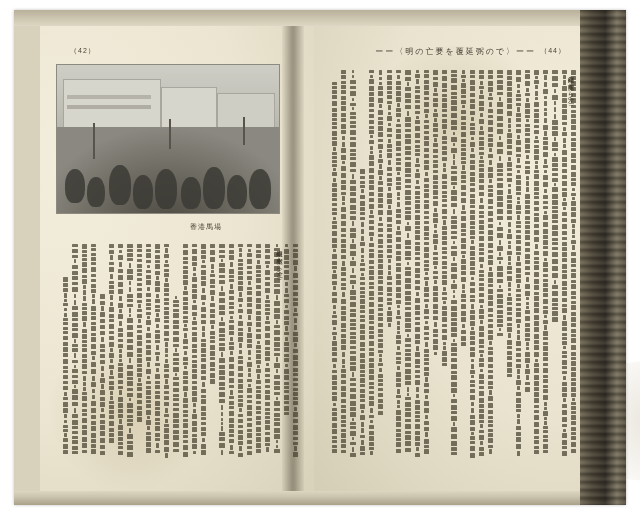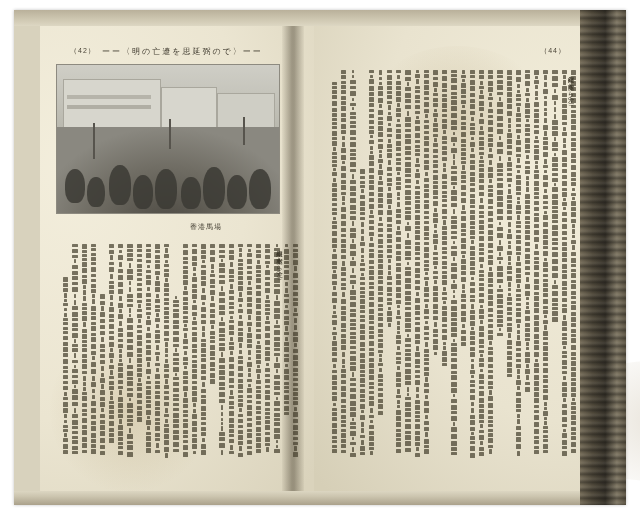--- a/index.html
+++ b/index.html
@@ -81,21 +81,20 @@
     <div class="topedge"></div>
     <div class="botedge"></div>
 
     <div class="pages">
 
       <div class="page-leaf left-leaf">
         <div class="stain s1"></div>
 
         <span class="folio" style="left:30px;top:20px;">（42）</span>
 
-        <span class="runhead" style="left:62px;top:20px;">ーー〈明の亡遼を思延弼ので〉ーー</span>
 
         <div class="photo">
           <div class="sky"></div>
           <div class="bld" style="left:6px;top:14px;width:96px;height:48px;"></div>
           <div class="bld" style="left:104px;top:22px;width:54px;height:40px;"></div>
           <div class="bld" style="left:160px;top:28px;width:56px;height:34px;background:#cfcec5;"></div>
           <div class="bld" style="left:10px;top:30px;width:84px;height:4px;background:#b6b4aa;border:0;"></div>
           <div class="bld" style="left:10px;top:40px;width:84px;height:4px;background:#b0aea4;border:0;"></div>
           <div class="crowd"></div>
           <div class="pole" style="left:36px;top:58px;height:36px;"></div>
@@ -1122,20 +1121,21 @@
 
         <div class="sample" style="left:236px;top:220px;height:190px;">縦組み本文（右から左へ）</div>
       </div>
 
       <div class="page-leaf right-leaf">
         <div class="stain s2"></div>
         <div class="stain s3"></div>
 
         <span class="folio" style="right:26px;top:20px;">（44）</span>
 
+        <span class="runhead" style="right:56px;top:20px;">ーー〈明の亡要を覆延弼ので〉ーー</span>
 
         <div class="colblock" id="right-cols" style="left:12px;top:44px;width:252px;height:388px;">
             <div class="tcol">
               <i style="top: 0px; height: 5px;"></i>
               <i style="top: 6px; height: 4px;"></i>
               <i style="top: 11px; height: 5px;"></i>
               <i style="top: 17px; height: 4px;"></i>
               <i style="top: 23px; height: 4px;"></i>
               <i style="top: 28px; height: 5px;"></i>
               <i style="top: 35px; height: 3px;"></i>

